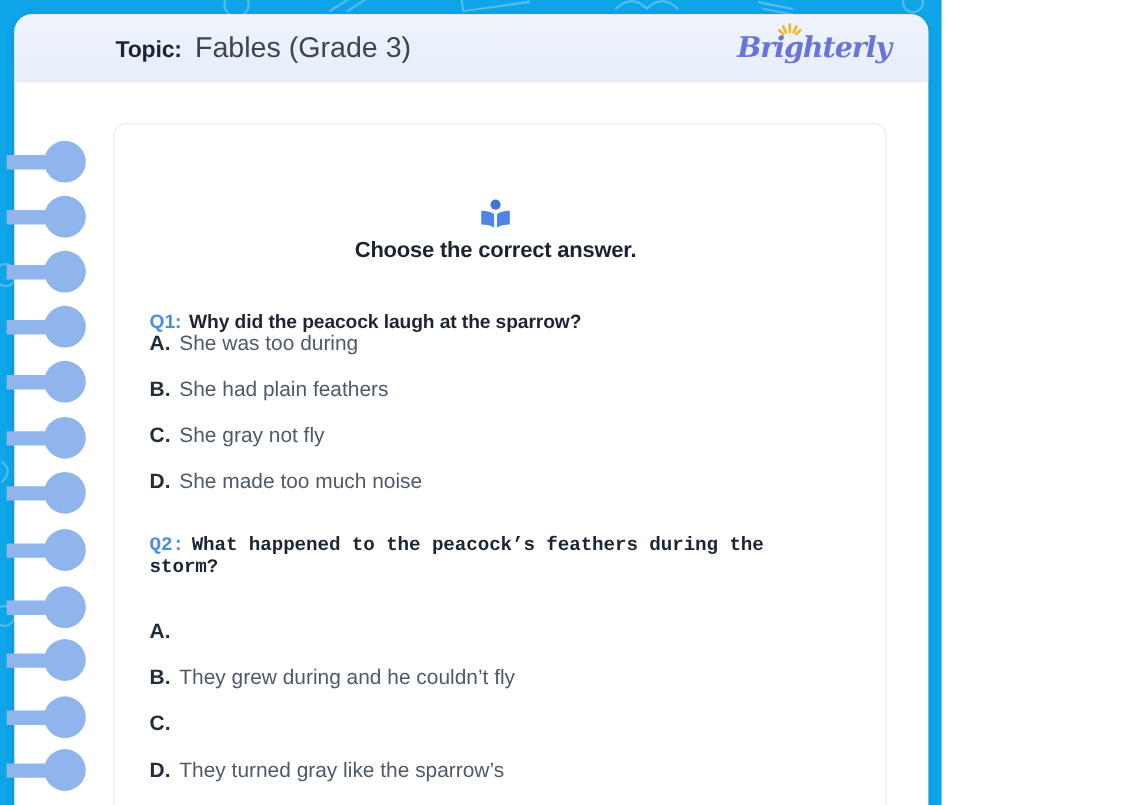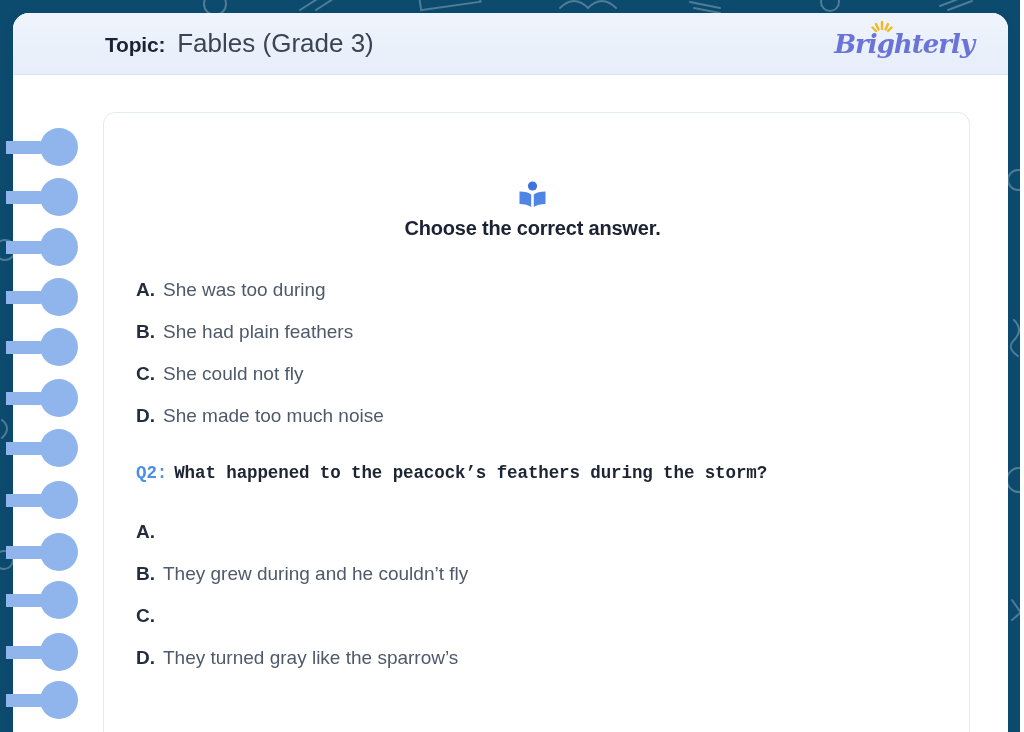--- a/index.html
+++ b/index.html
@@ -1,19 +1,19 @@
 <!DOCTYPE html>
 <html><head>
 <meta charset="utf-8">
 <style>
   html,body{margin:0;padding:0;}
   body{font-family:"Liberation Sans", sans-serif; -webkit-font-smoothing:antialiased;}
   .screen{
-    position:relative; width:1020px; height:732px; overflow:hidden;
-    background:#0c4a6e;
+    position:relative; width:856px; height:732px; overflow:hidden;
+    background:#0ea5e9;
   }
   
   .doodles{position:absolute; inset:0; z-index:0;}
   
   .rings{position:absolute; left:0; top:0; z-index:6; width:90px; height:732px; pointer-events:none;}
   .ring{position:absolute; left:6px; width:72px; height:38px;}
   .ring .stem{position:absolute; left:0; top:13px; width:40px; height:13px; background:#8fb5ec; border-radius:0 6px 6px 0;}
   .ring .knob{position:absolute; left:34px; top:0; width:38px; height:38px; border-radius:50%; background:#8fb5ec;}
   
   .notebook{
@@ -106,32 +106,35 @@
 
       <div class="instruction">
         <svg width="31" height="27" viewBox="0 0 31 27">
           <circle cx="15.5" cy="5" r="4.6" fill="#3f74dc"></circle>
           <path d="M2.5 10.5 C8 10.5 12 11.6 14.2 13.6 L14.2 26 C11.6 24 7.5 23 2.5 23 Z" fill="#4f86e6"></path>
           <path d="M28.5 10.5 C23 10.5 19 11.6 16.8 13.6 L16.8 26 C19.4 24 23.5 23 28.5 23 Z" fill="#4f86e6"></path>
         </svg>
         <span class="instruction-text">Choose the correct answer.</span>
       </div>
 
+      <div class="question">
+        <span class="q-label">Q1:</span><span class="q-text">Why did the peacock laugh at the sparrow?</span>
+      </div>
       <ul class="options">
         <li class="option">
           <span class="option-letter">A.</span>
           <span class="option-text">She was too during</span>
         </li>
         <li class="option">
           <span class="option-letter">B.</span>
           <span class="option-text">She had plain feathers</span>
         </li>
         <li class="option">
           <span class="option-letter">C.</span>
-          <span class="option-text">She could not fly</span>
+          <span class="option-text">She gray not fly</span>
         </li>
         <li class="option">
           <span class="option-letter">D.</span>
           <span class="option-text">She made too much noise</span>
         </li>
       </ul>
 
       <div class="question q2-block">
         <span class="q-label">Q2:</span><span class="q-text">What happened to the peacock’s feathers during the storm?</span>
       </div>

